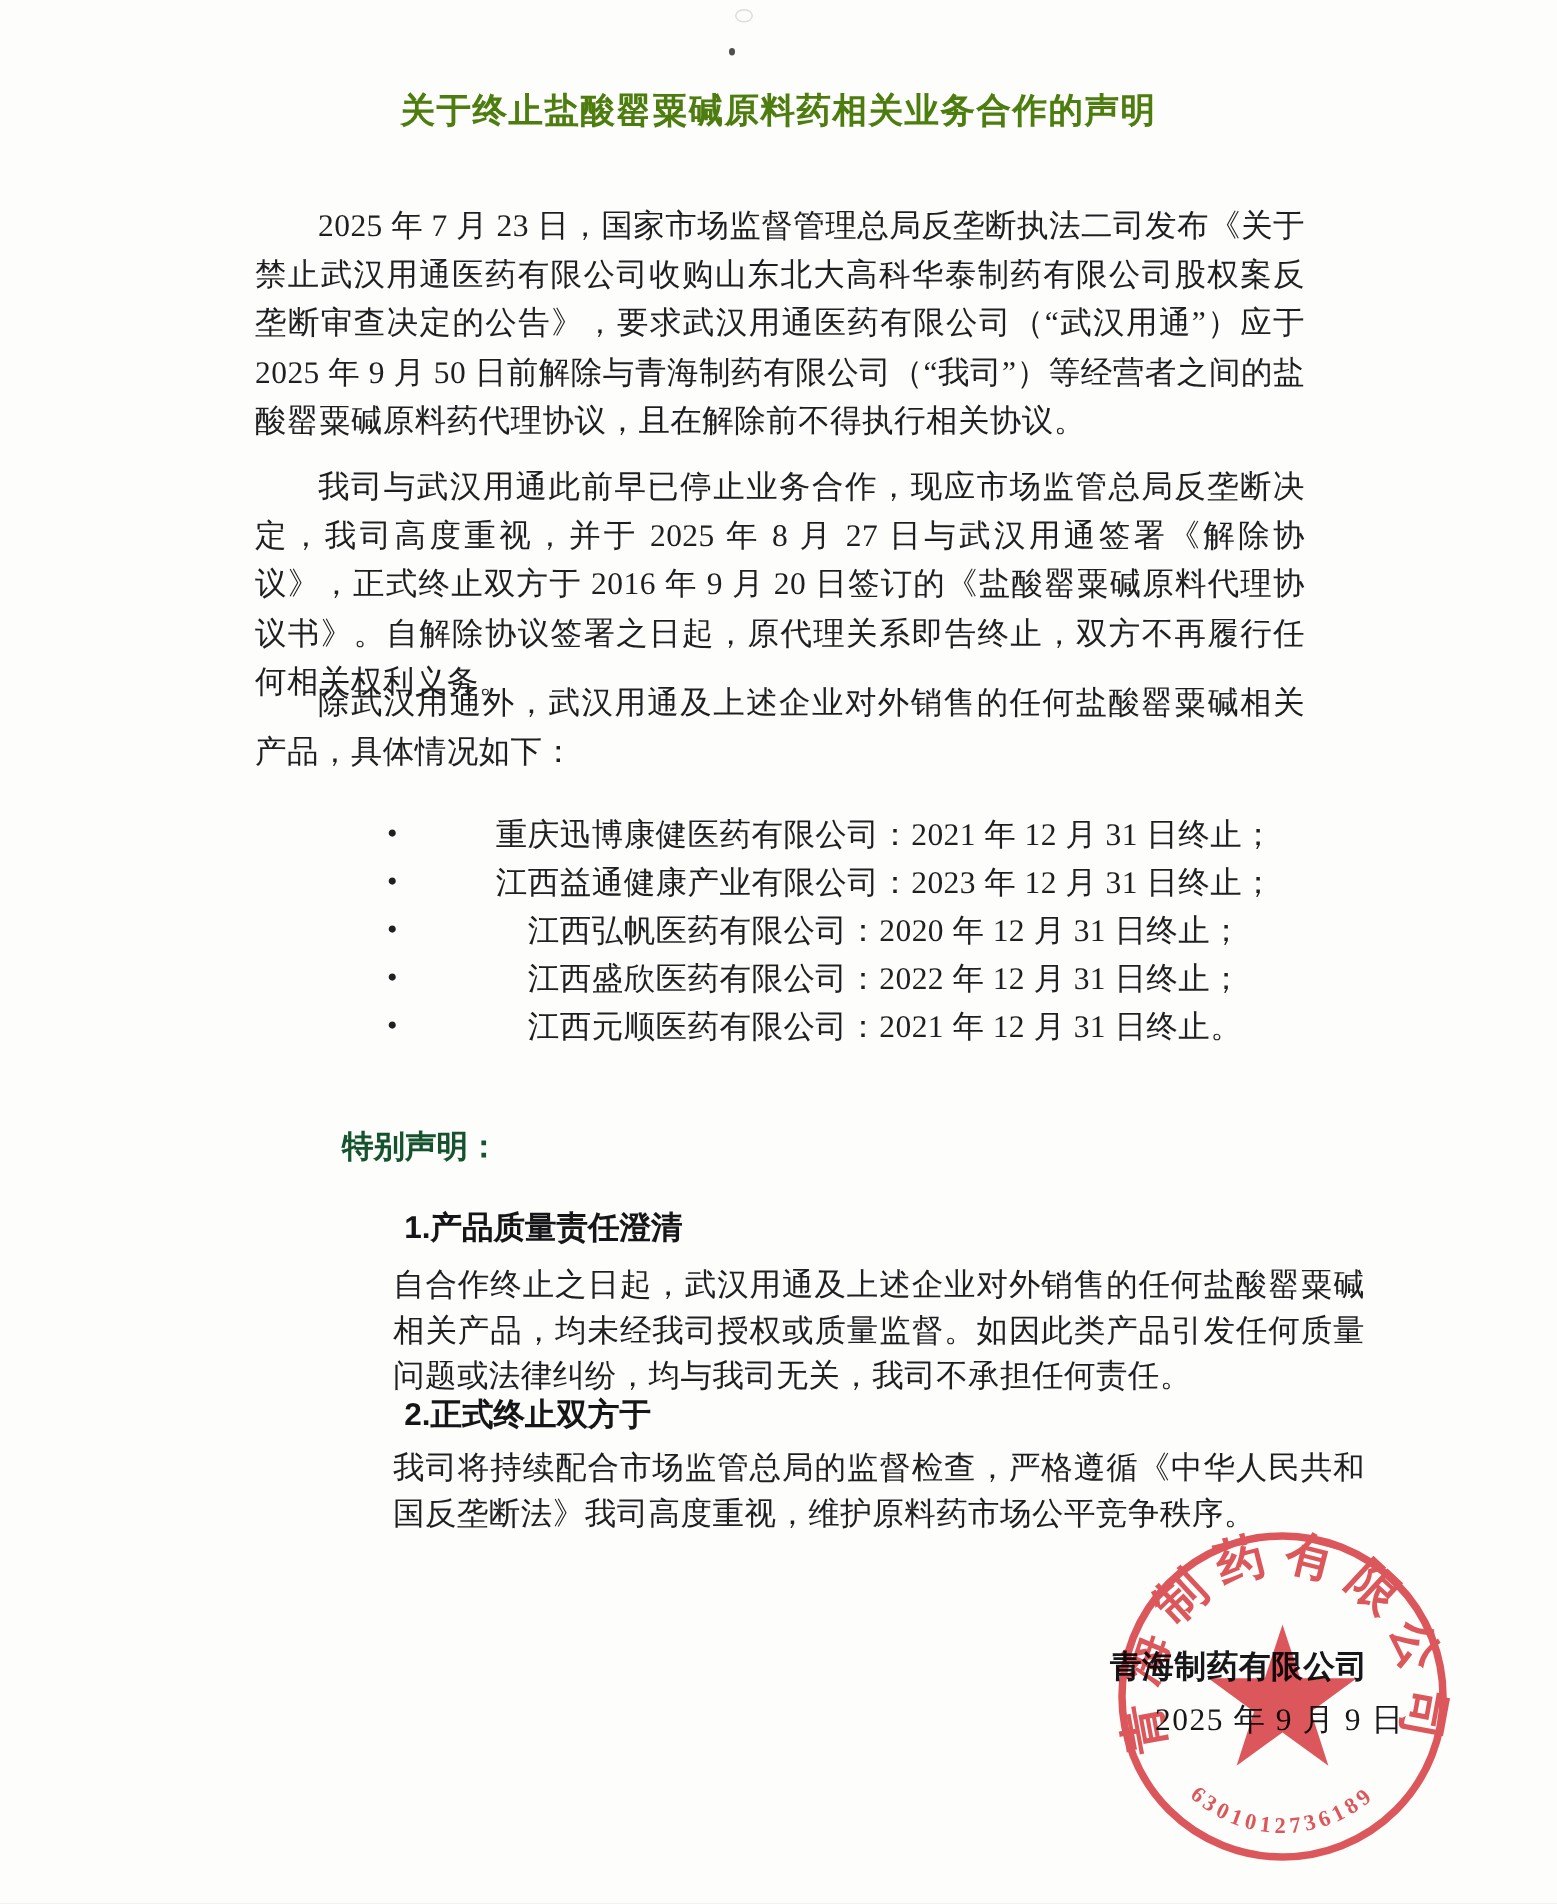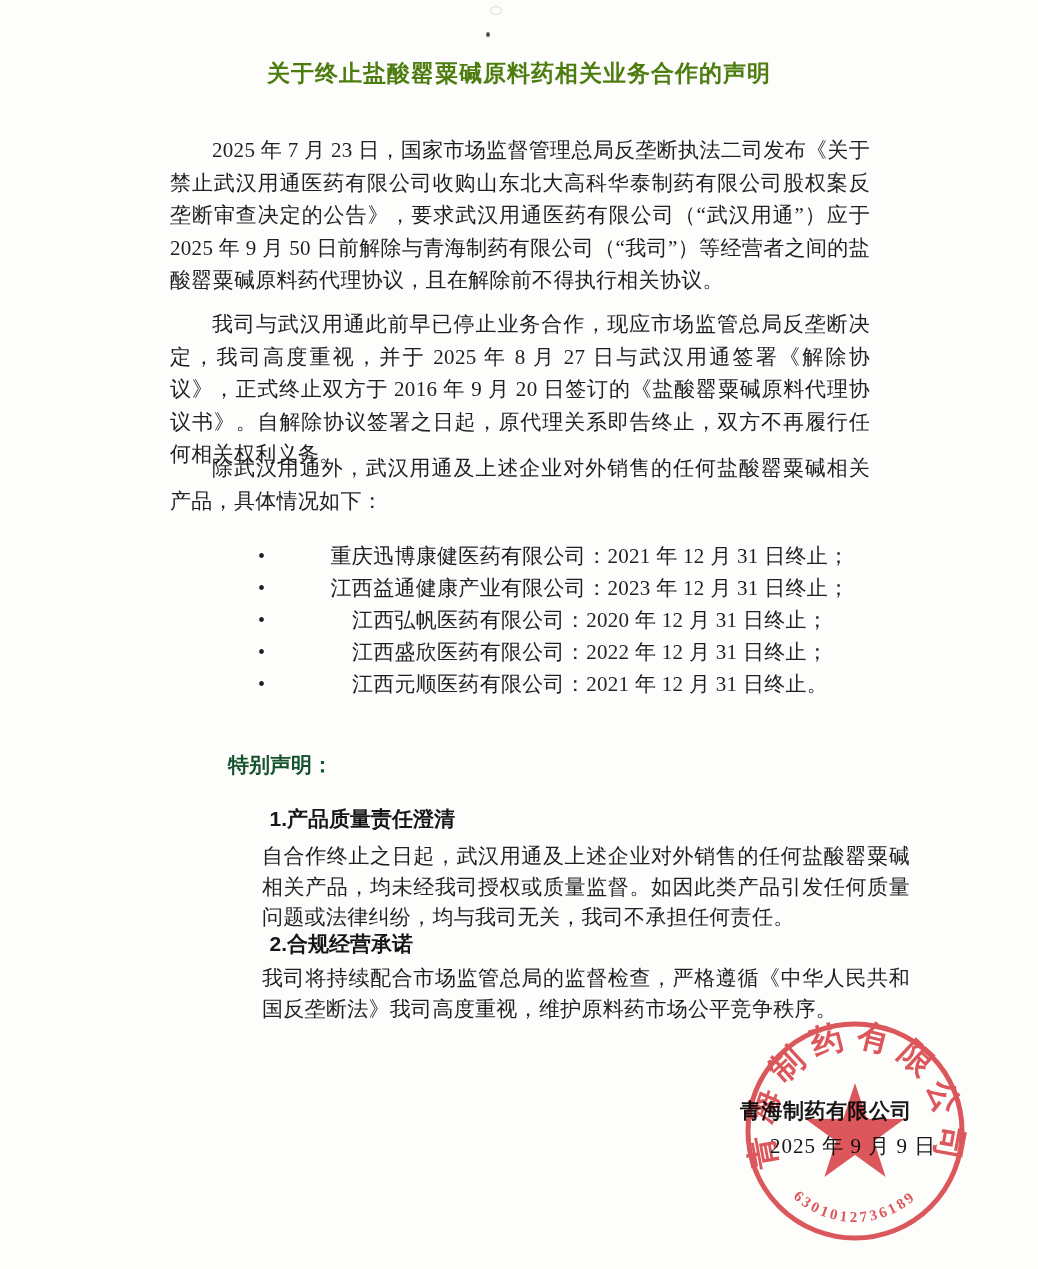--- a/index.html
+++ b/index.html
@@ -120,21 +120,21 @@
   </ul>
 
   <div class="special">特别声明：</div>
 
   <div class="num-item" style="top:806px">
     <span class="num">1.</span><span>产品质量责任澄清</span>
   </div>
   <p class="item-body" style="top:841px">自合作终止之日起，武汉用通及上述企业对外销售的任何盐酸罂粟碱相关产品，均未经我司授权或质量监督。如因此类产品引发任何质量问题或法律纠纷，均与我司无关，我司不承担任何责任。</p>
 
   <div class="num-item" style="top:931px">
-    <span class="num">2.</span><span>合规经营承诺</span>
+    <span class="num">2.</span><span>正式终止双方于</span>
   </div>
   <p class="item-body" style="top:963px">我司将持续配合市场监管总局的监督检查，严格遵循《中华人民共和国反垄断法》我司高度重视，维护原料药市场公平竞争秩序。</p>
 
   <div class="sig-company">青海制药有限公司</div>
   <div class="sig-date">2025 年 9 月 9 日</div>
 
   <svg class="seal" viewBox="0 0 240 240">
     <circle cx="120" cy="120" r="107" fill="none" stroke-width="5" stroke="#dc4a4f"></circle>
     <polygon points="120,72 131.8,107.8 169.5,107.9 139,130.2 150.6,166.1 120,144 89.4,166.1 101,130.2 70.5,107.9 108.2,107.8" fill="#dc4a4f"></polygon>
     <defs>

